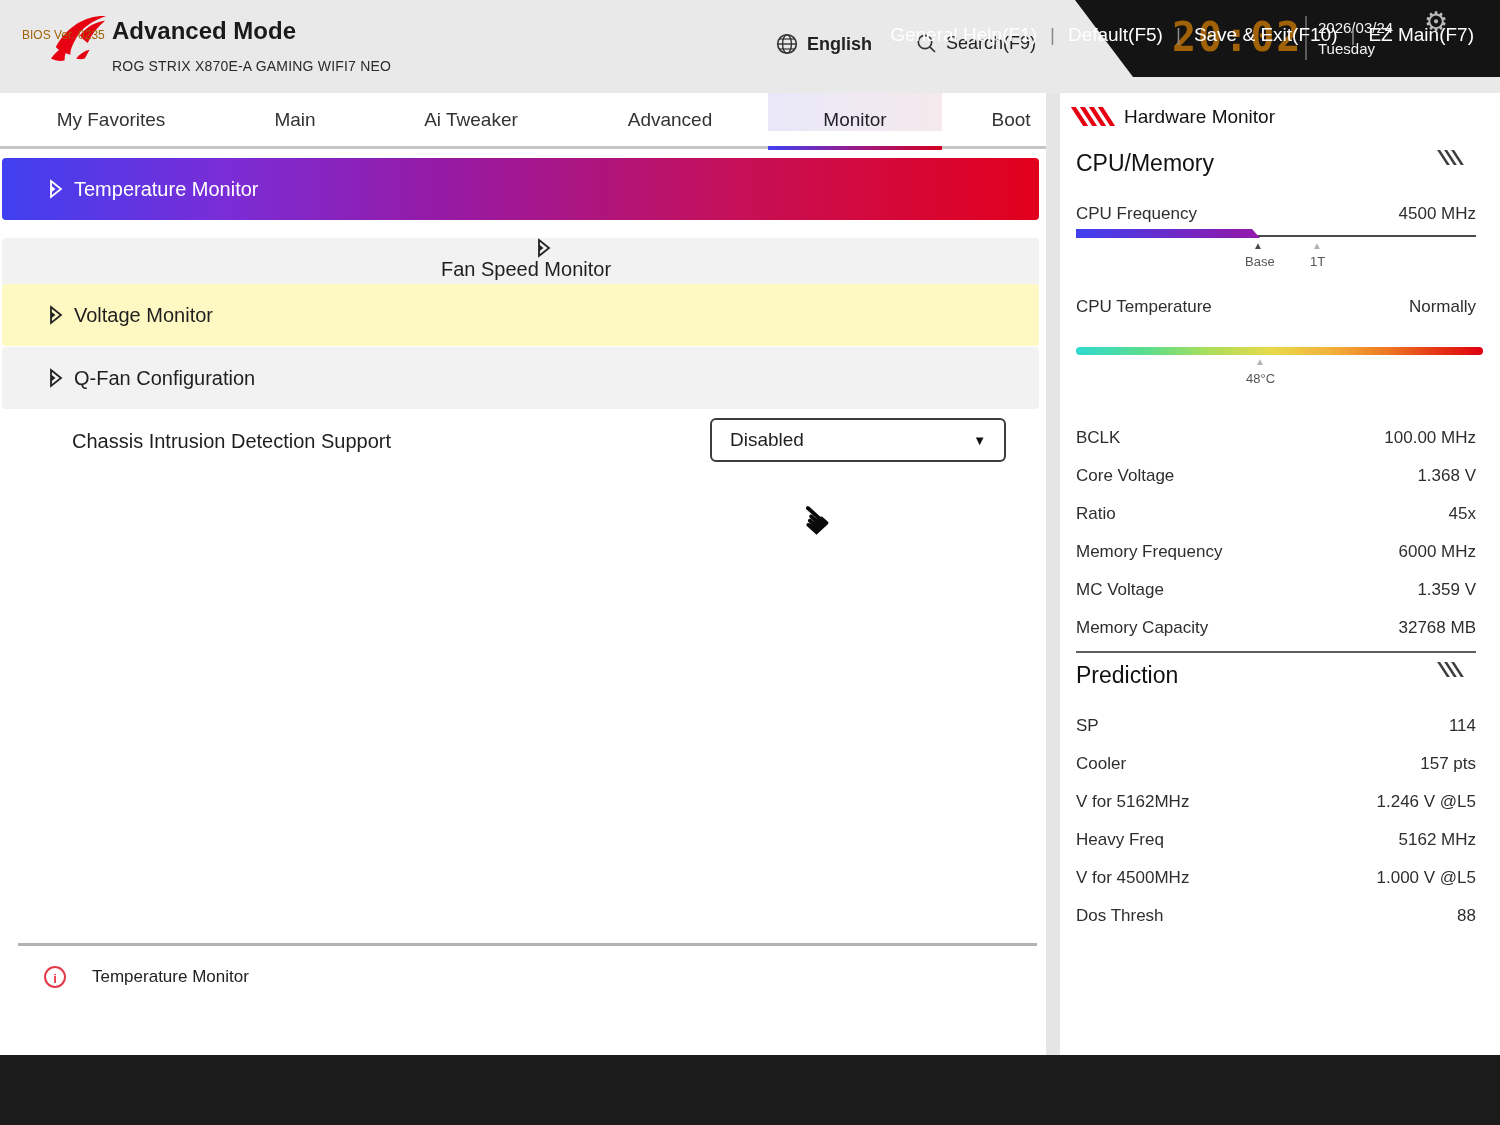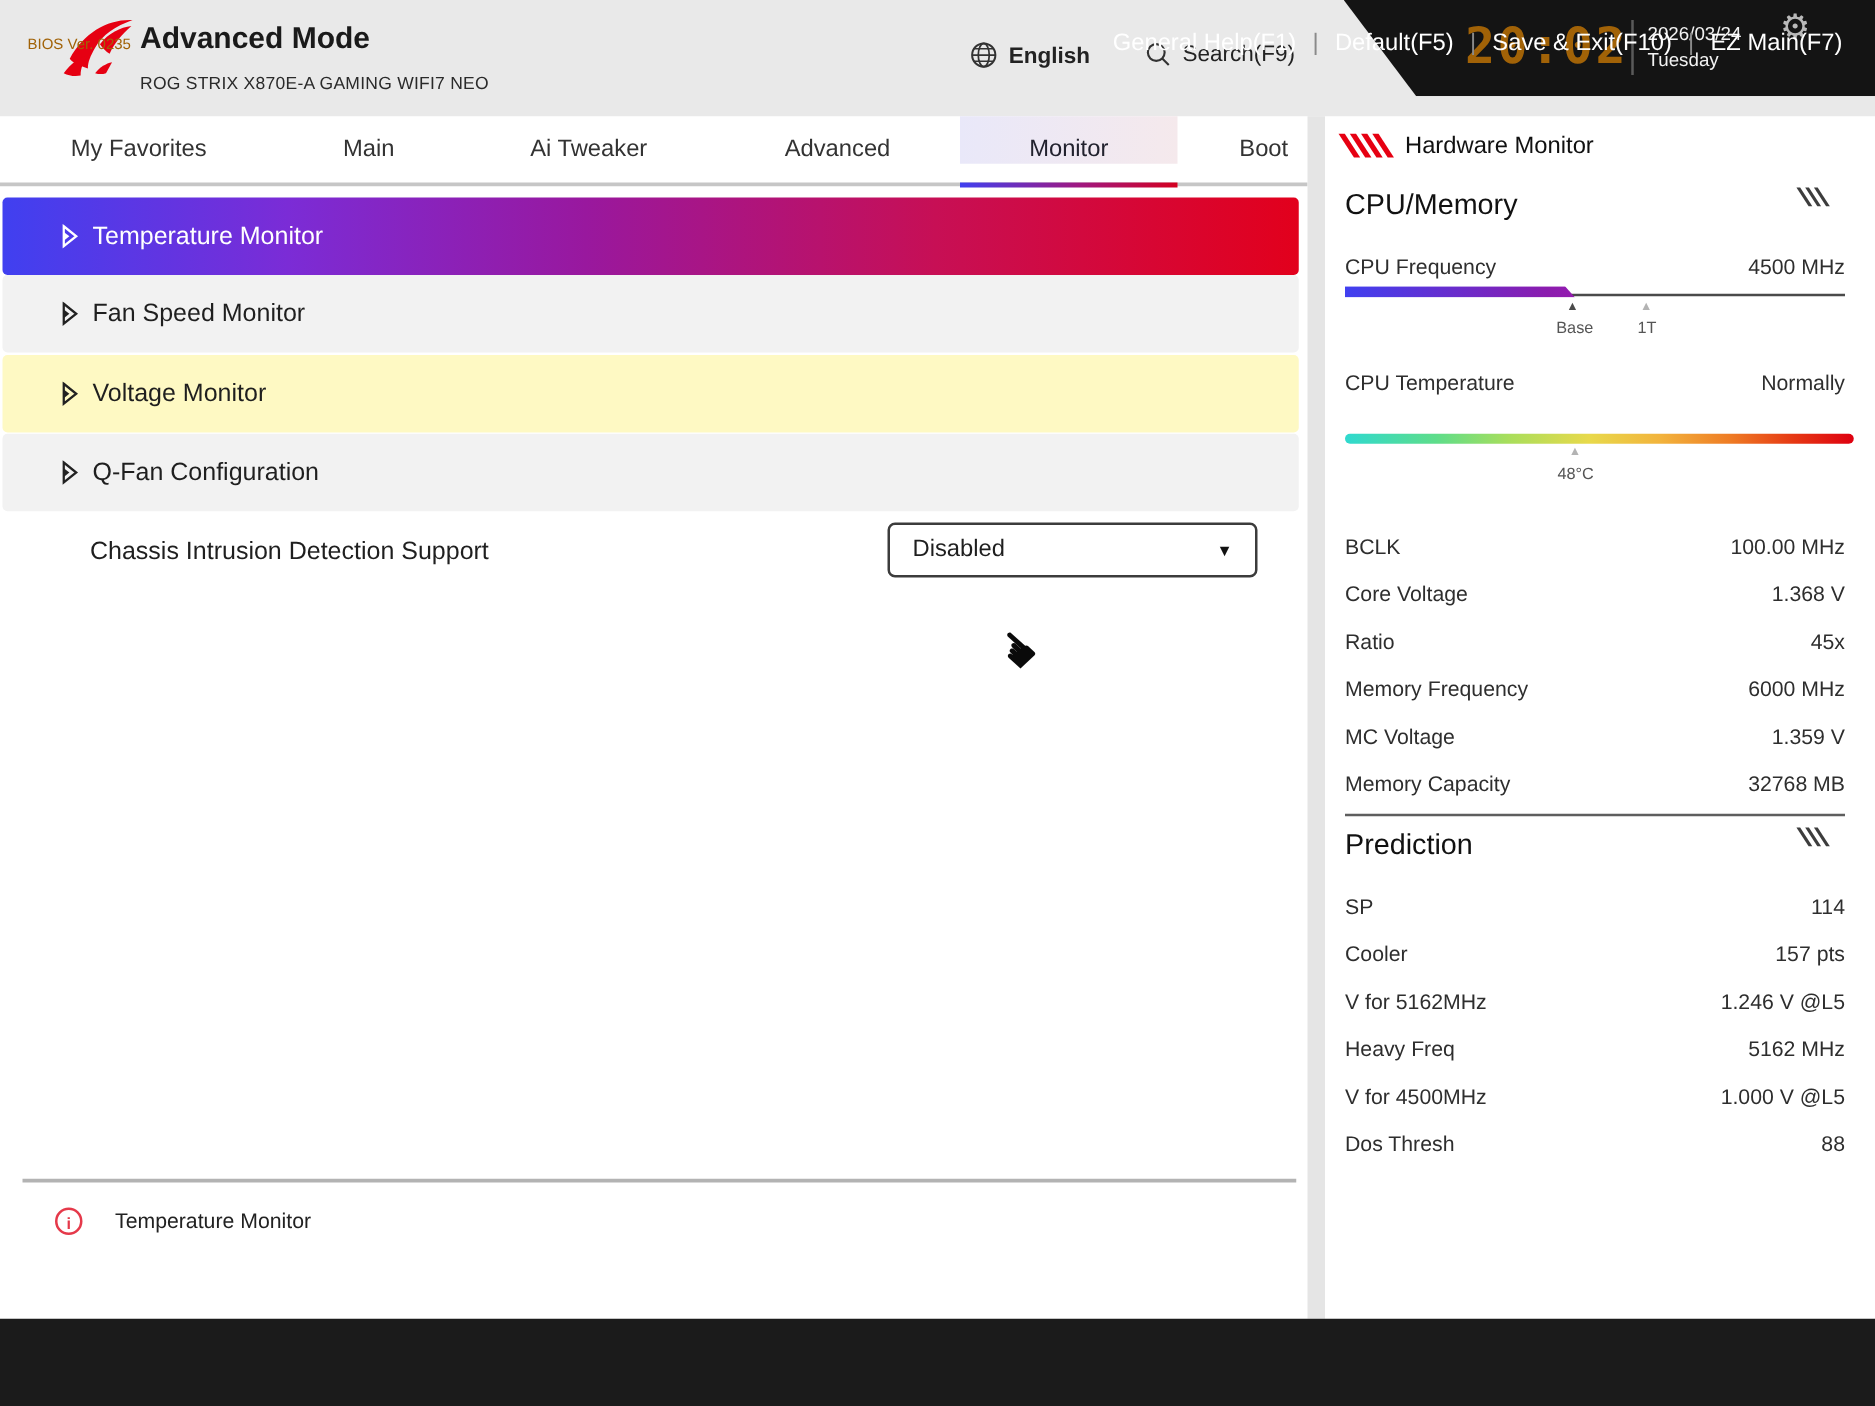--- a/index.html
+++ b/index.html
@@ -145,21 +145,21 @@
 <div class="abs tab-underline"></div>
 
 <div class="abs mrow grad" style="top:158px;">
   <svg class="arrow" viewBox="0 0 15 20">
     <path d="M3 2 L13 10 L3 18 Z" fill="none" stroke="#fff" stroke-width="1.8"></path>
     <path d="M3 6.5 L7.5 10 L3 13.5 Z" fill="#fff"></path>
   </svg>
   <span class="mlabel">Temperature Monitor</span>
 </div>
 
-<div class="abs mrow gray" style="top:220px;">
+<div class="abs mrow gray" style="top:238px;flex-direction:column;">
   <svg class="arrow" viewBox="0 0 15 20">
     <path d="M3 2 L13 10 L3 18 Z" fill="none" stroke="#222" stroke-width="1.8"></path>
     <path d="M3 6.5 L7.5 10 L3 13.5 Z" fill="#222"></path>
   </svg>
   <span class="mlabel">Fan Speed Monitor</span>
 </div>
 
 <div class="abs mrow white" style="top:284px;">
   <svg class="arrow" viewBox="0 0 15 20">
     <path d="M3 2 L13 10 L3 18 Z" fill="none" stroke="#222" stroke-width="1.8"></path>

